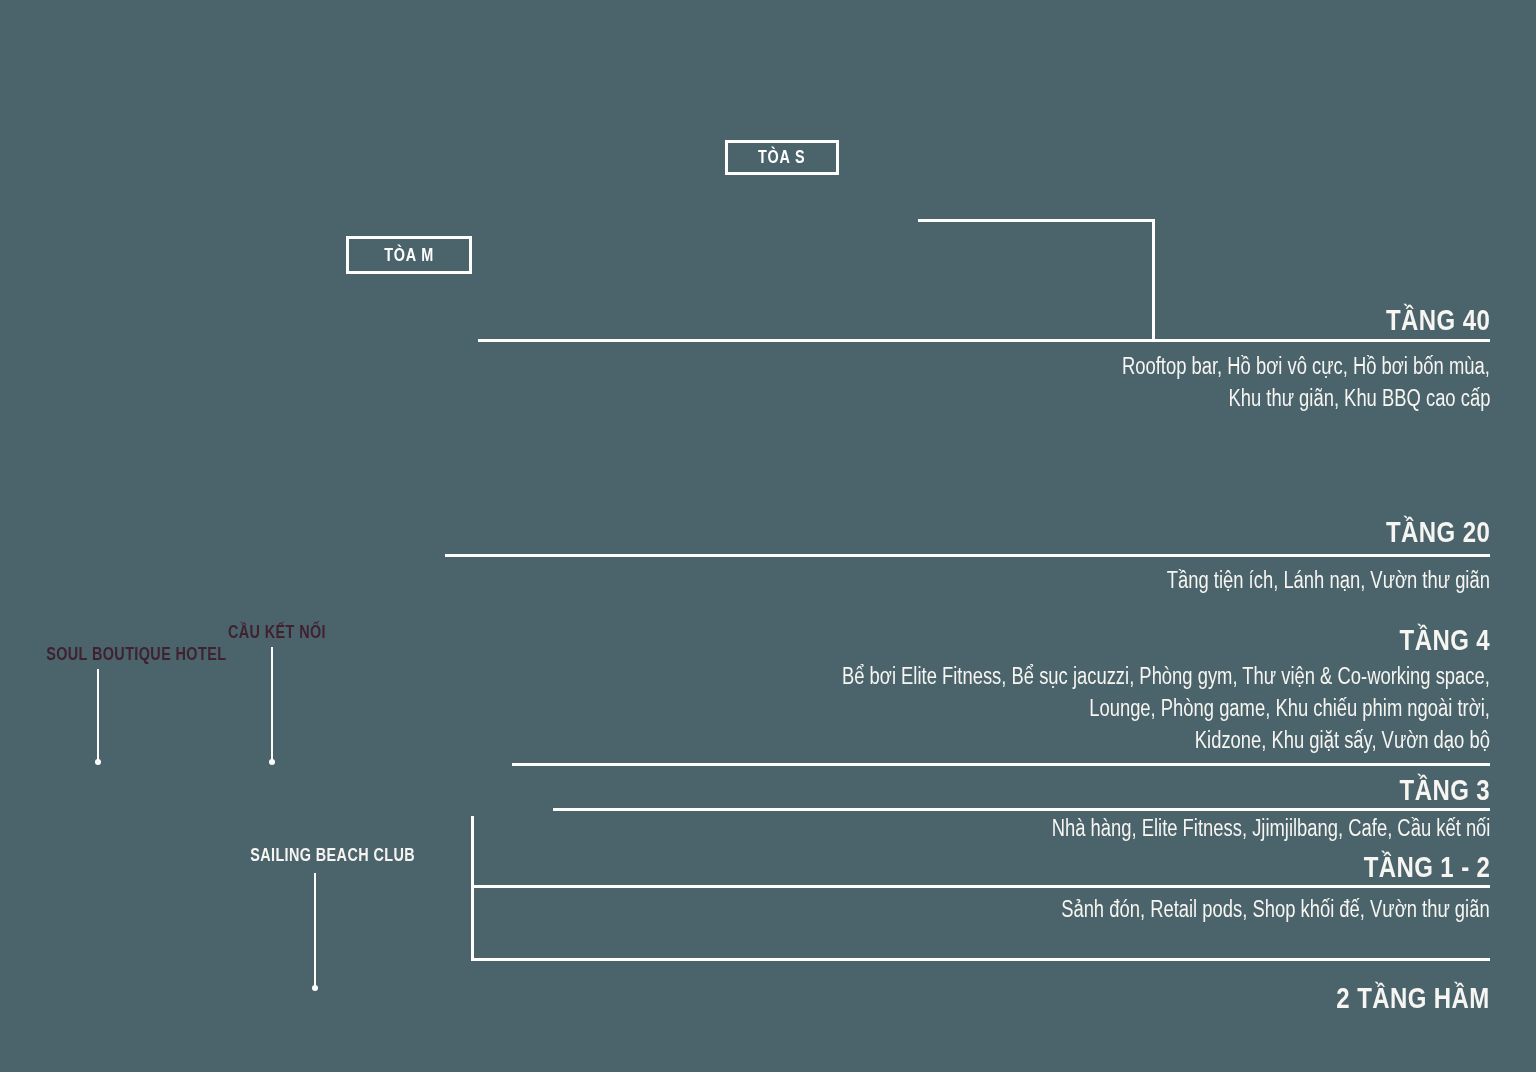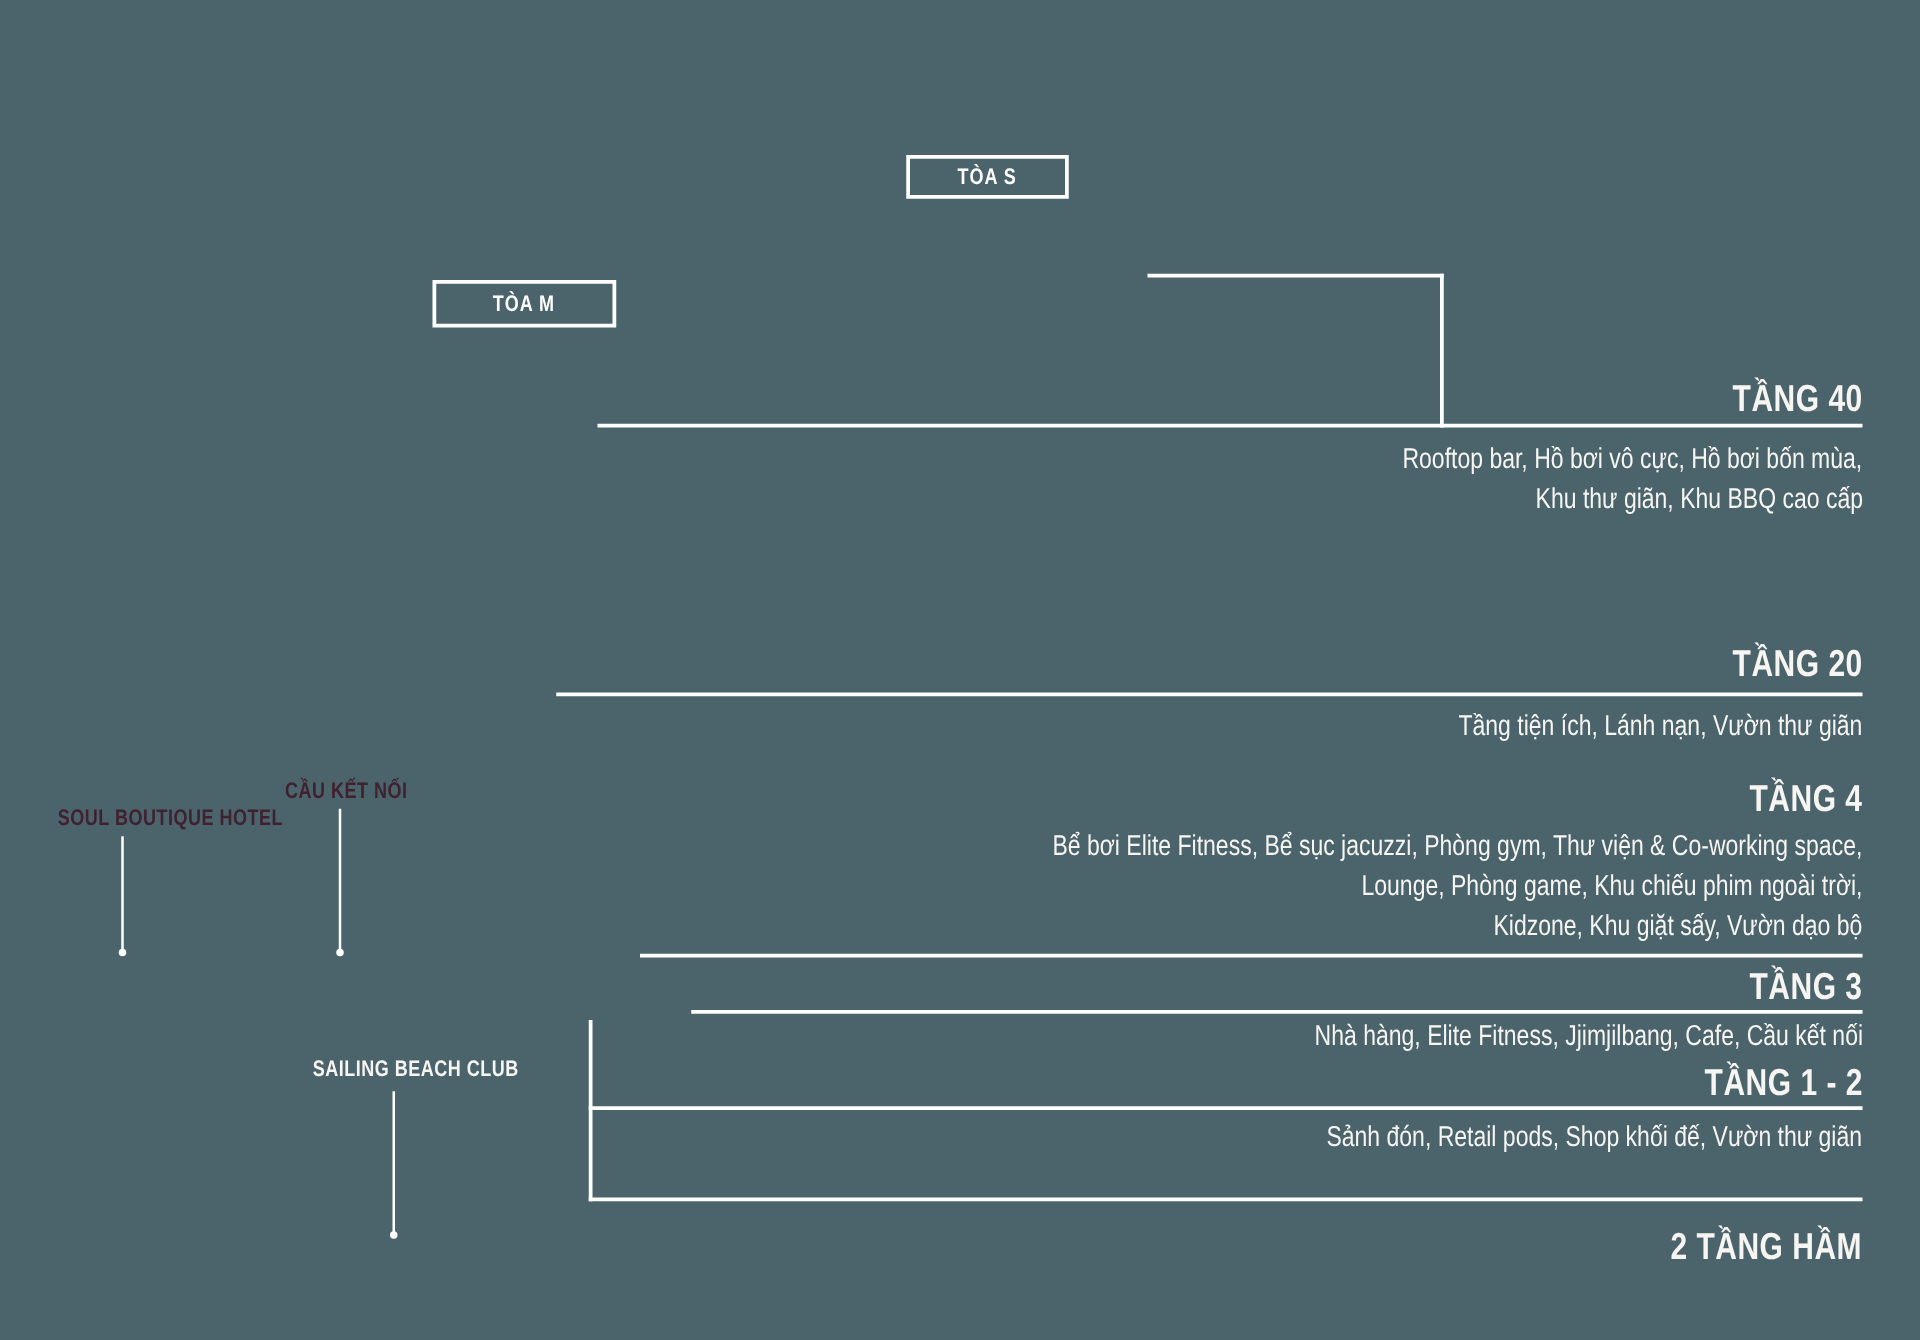--- a/index.html
+++ b/index.html
@@ -26,24 +26,24 @@
   .callout{position:absolute;font-weight:700;font-size:18px;letter-spacing:.5px;white-space:nowrap;
     text-align:center;transform:scaleX(.8);line-height:1}
   .callout.maroon{color:var(--maroon,#3f2130)}
   .callout.white{color:var(--text,#f6f5f1)}
 </style>
 </head>
 <body style="background: rgb(75, 100, 108);">
 
 <div class="canvas" style="--bg: #4B646C; --line: #FFFFFF; --text: #F6F5F1; --maroon: #3F2130;">
 
-  <div class="box" style="left:725px;top:124px;width:130px;height:35px">
+  <div class="box" style="left:725px;top:140px;width:114px;height:35px">
     <span class="t">TÒA S</span>
   </div>
-  <div class="box" style="left:346px;top:224px;width:147px;height:38px">
+  <div class="box" style="left:346px;top:236px;width:126px;height:38px">
     <span class="t">TÒA M</span>
   </div>
 
   <div class="hline" style="left:918px;top:219px;width:237px"></div>
   <div class="vline" style="left:1152px;top:219px;height:123px"></div>
 
   <div class="hline" style="left:478px;top:339px;width:1012px"></div>
   <div class="hline" style="left:445px;top:554px;width:1045px"></div>
   <div class="hline" style="left:512px;top:763px;width:978px"></div>
   <div class="hline" style="left:553px;top:808px;width:937px"></div>

